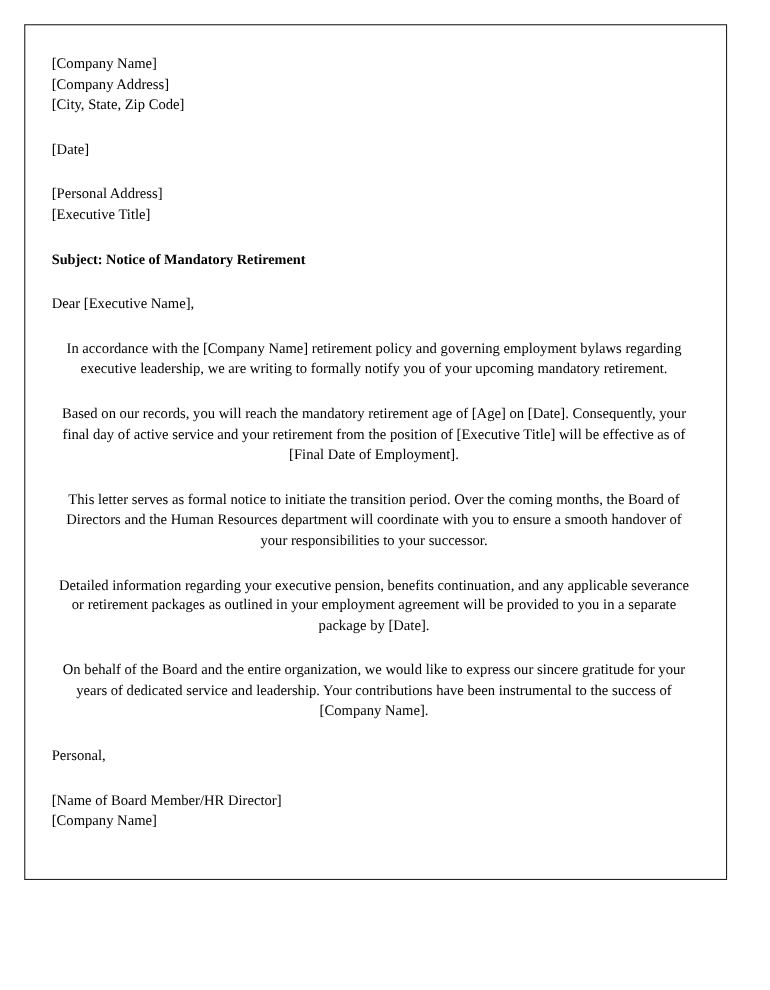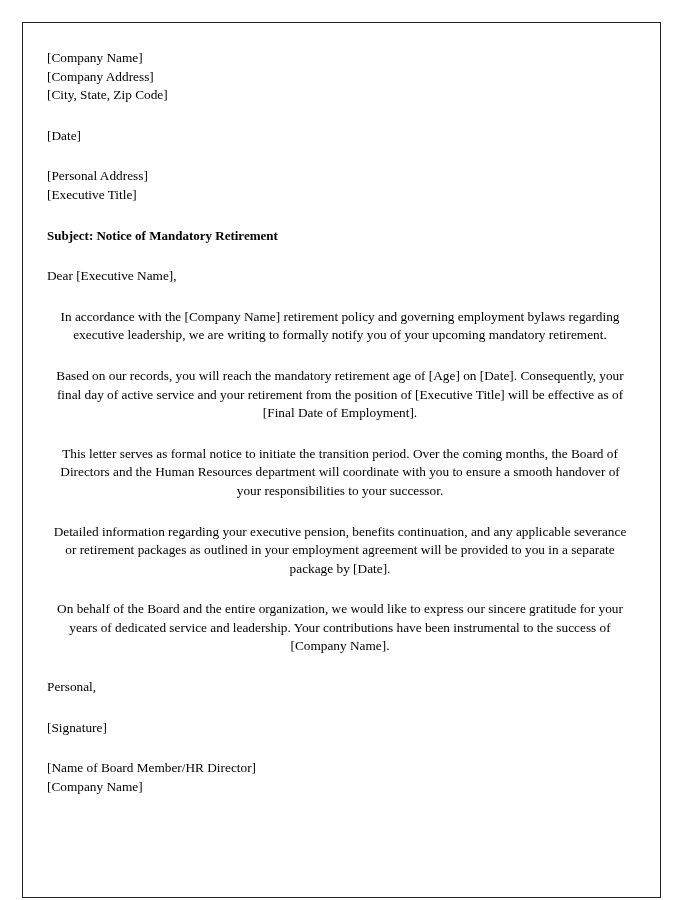--- a/index.html
+++ b/index.html
@@ -12,21 +12,21 @@
     height: 900px;
     font-family: "Liberation Serif", "DejaVu Serif", serif;
     color: #000000;
     overflow: hidden;
   }
   .page-frame {
     position: absolute;
     left: 22px;
     top: 22px;
     width: 639px;
-    height: 876px;
+    height: 778px;
     border: 1px solid #232323;
     box-sizing: border-box;
     background: #ffffff;
   }
   .letter-body {
     position: absolute;
     left: 24px;
     top: 26px;
     width: 586px;
   }
@@ -104,23 +104,20 @@
     </div>
 
     <div class="block">
       <p class="para">On behalf of the Board and the entire organization, we would like to express our sincere gratitude for your years of dedicated service and leadership. Your contributions have been instrumental to the success of [Company Name].</p>
     </div>
 
     <div class="block">
       <div class="line">Personal,</div>
     </div>
 
-    <div class="block">
-      <div class="line">[Signature]</div>
-    </div>
 
     <div class="block">
       <div class="line">[Name of Board Member/HR Director]</div>
       <div class="line">[Company Name]</div>
     </div>
 
   </div>
 </div>
 
 </body></html>

